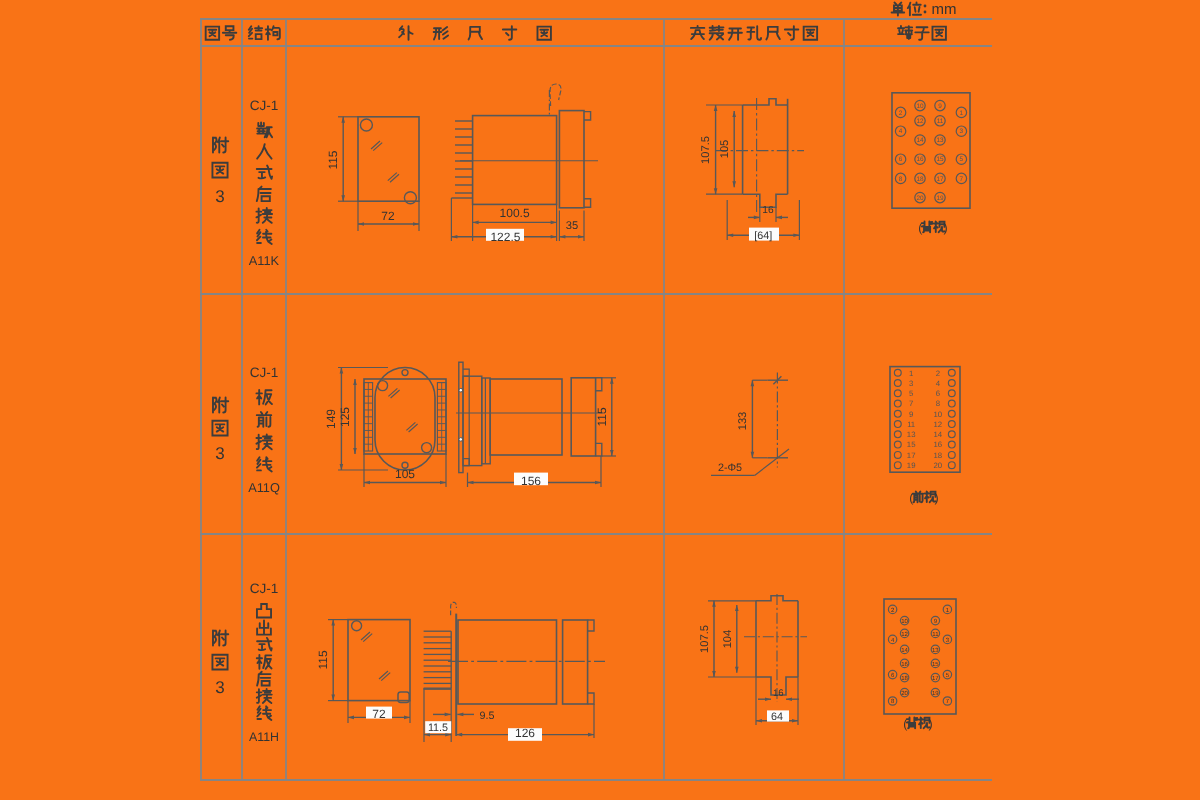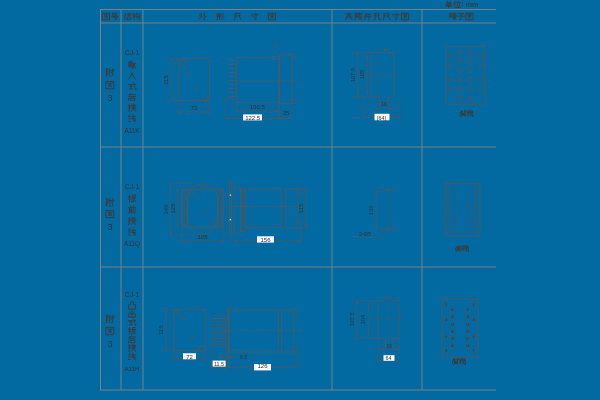--- a/index.html
+++ b/index.html
@@ -1,16 +1,16 @@
 <!DOCTYPE html>
 <html><head>
 <meta charset="utf-8">
 <style>
 html,body{margin:0;padding:0;background:#fcfcfc;}
-#canvas{width:600px;height:400px;position:relative;background:#0369a1;}
+#canvas{width:600px;height:400px;position:relative;background:#f97316;}
 svg{filter:blur(0.28px);}
 </style>
 </head>
 <body>
 
 <div id="canvas">
 <svg width="600" height="400" viewBox="0 0 600 400">
 
 <g>
 <line x1="100" y1="9.5" x2="496" y2="9.5" stroke="#858585" stroke-width="0.9"></line>

